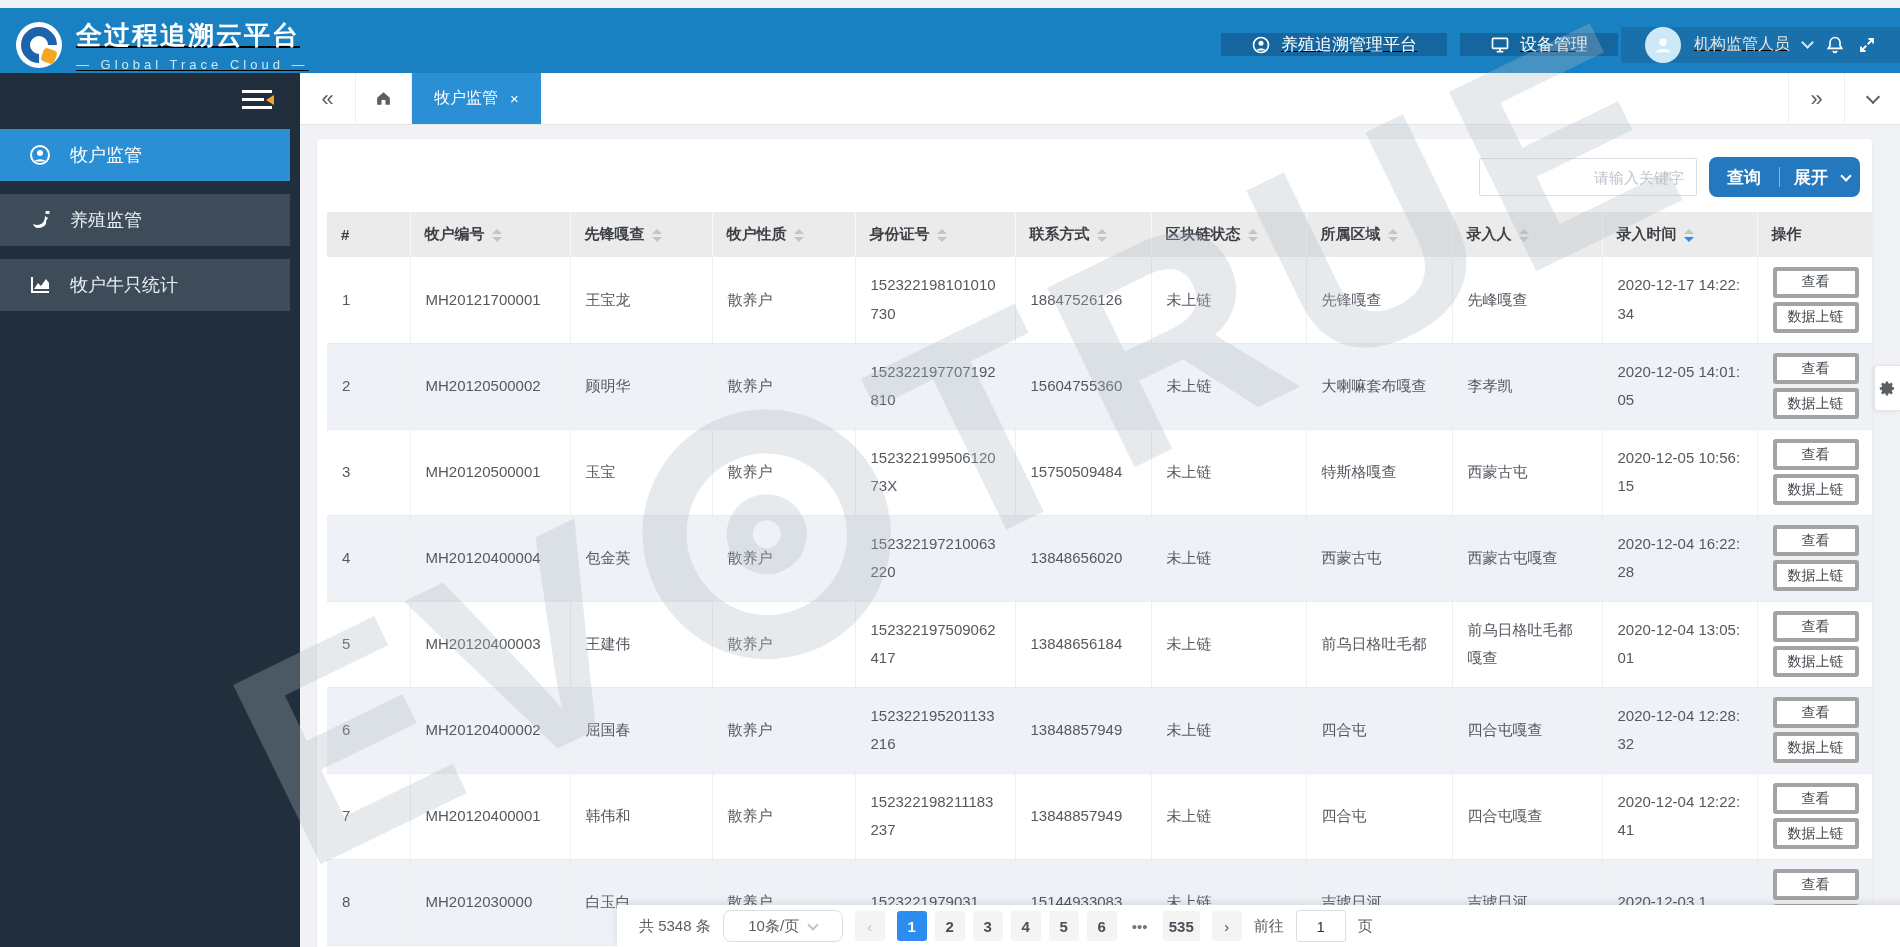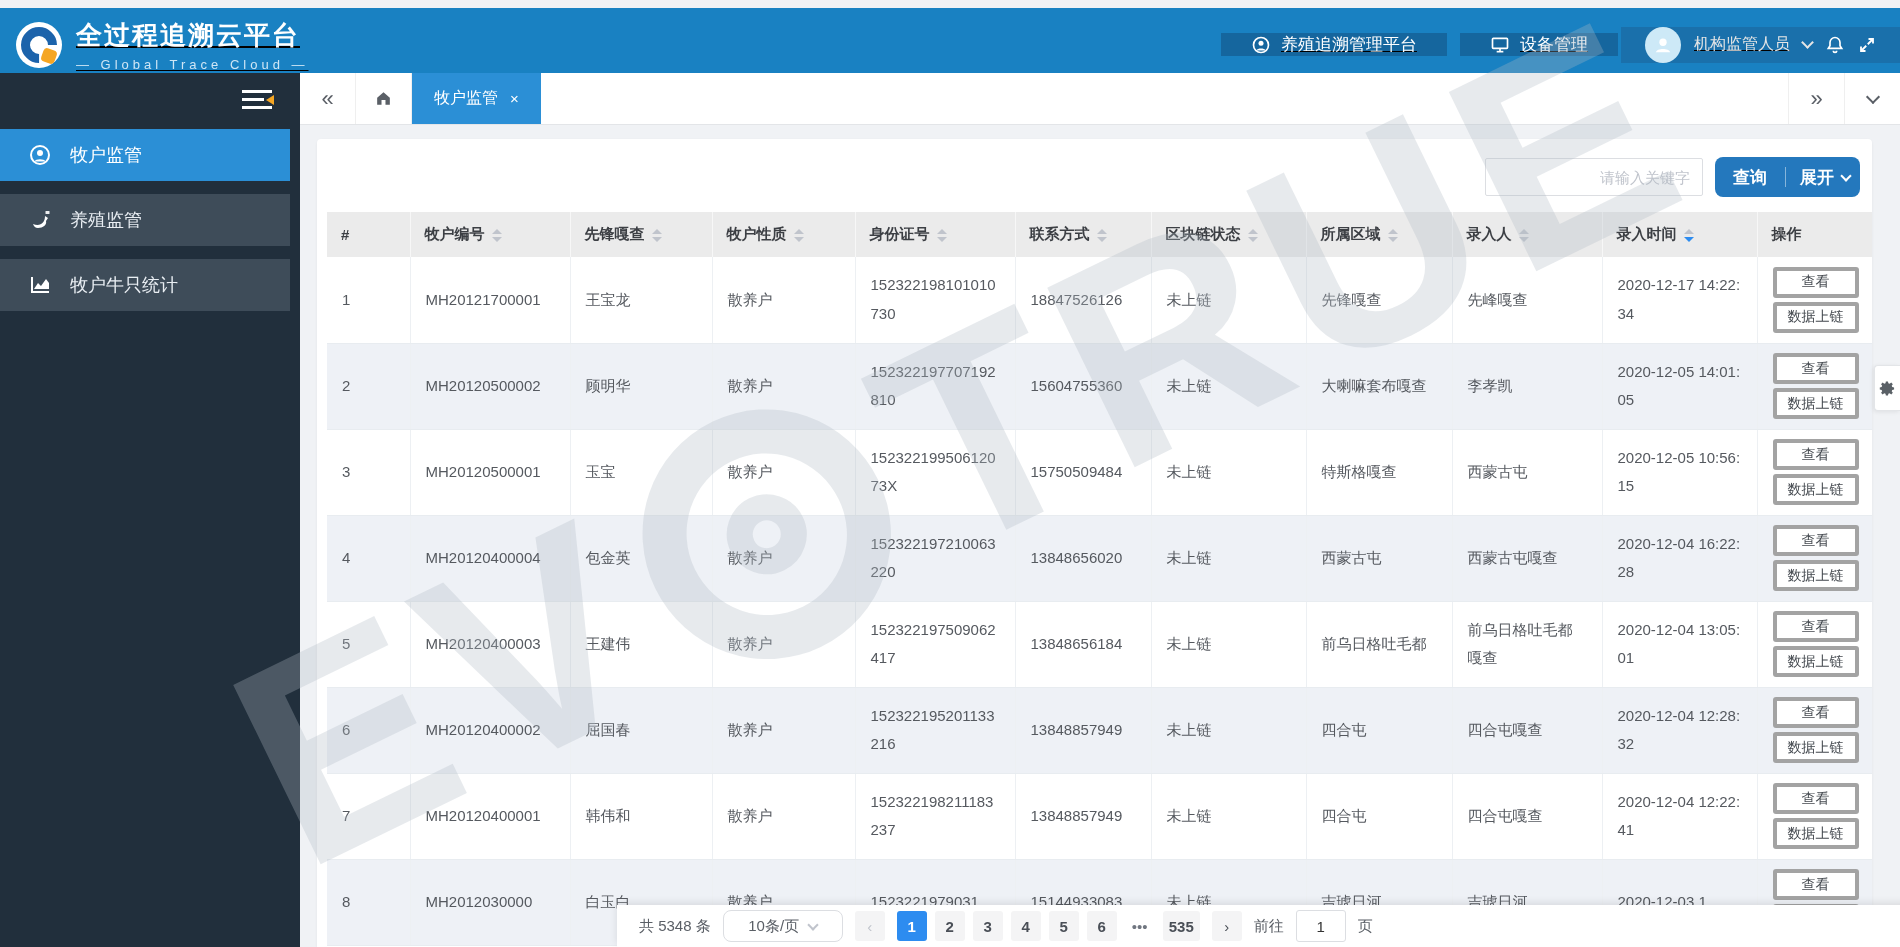--- a/index.html
+++ b/index.html
@@ -73,21 +73,21 @@
     align-items:center; }
   .kw-input { width:218px; height:38px; border:1px solid #dcdee2; border-radius:2px;
     padding:0 12px; font-size:15px; color:#333; outline:none;
     font-family:inherit;text-align:right; }
   .kw-input::placeholder { color:#c0c4cc; }
   .query-group { height:40px; background:#2478bd; border-radius:8px; color:#fff;
     display:flex; align-items:center; cursor:pointer; }
   .query-group .q { padding:0 18px; font-size:17px; font-weight:bold; }
   .query-group .div { width:1px; height:20px; background:rgba(255,255,255,.45); }
   .query-group .e { padding:0 10px 0 14px; font-size:17px; font-weight:bold;
-    display:flex; align-items:center; gap:8px; }
+    display:flex; align-items:center; gap:14px; }
   .chev-dn-w { width:8px; height:8px; border-right:2px solid #fff;
     border-bottom:2px solid #fff; transform:rotate(45deg); margin-top:-3px; }
 
   
   .tbl-wrap { position:absolute; top:73px; left:10px; right:10px; }
   table { width:1545px; border-collapse:collapse; table-layout:fixed; }
   thead th { background:#ebebeb; height:45px; font-size:15px; color:#3c3f44;
     font-weight:bold; text-align:left; padding:0 14px; border-right:1px solid #f7f7f7;
     white-space:nowrap; }
   thead th:last-child { border-right:none; }

